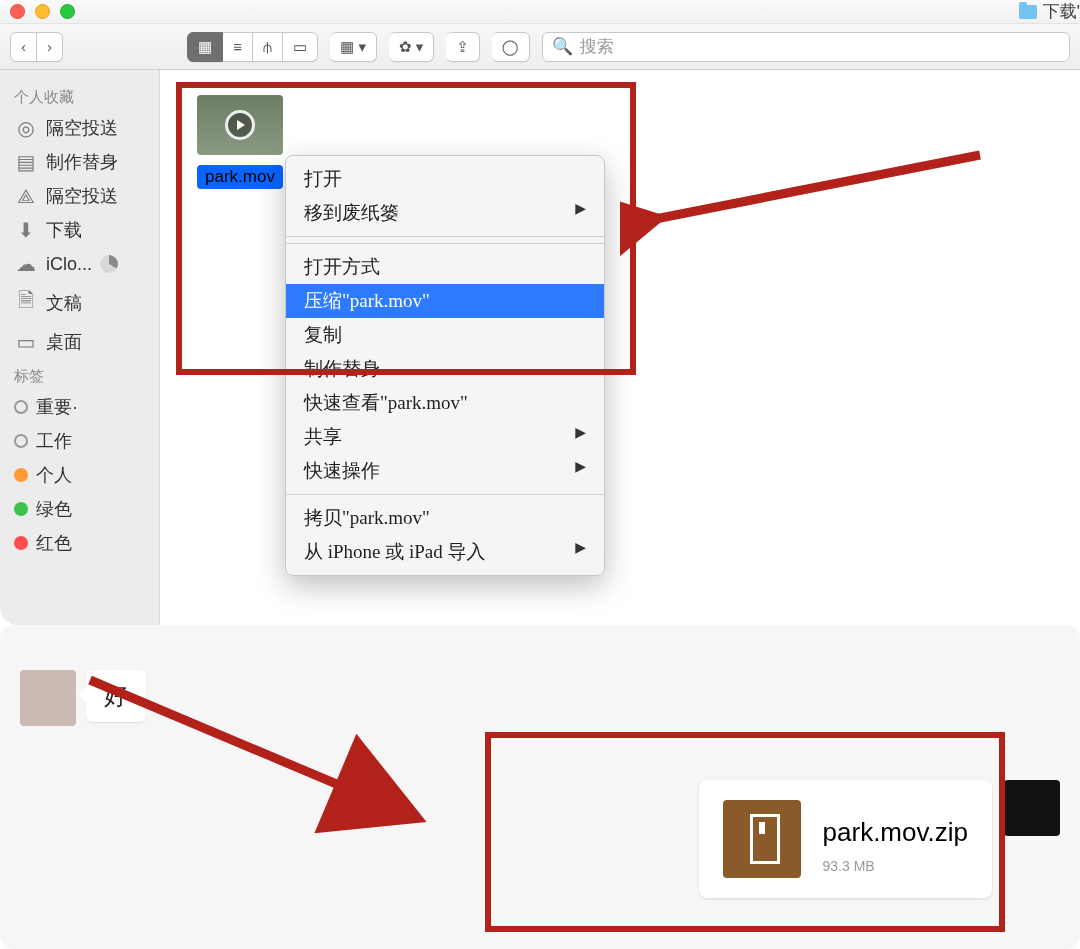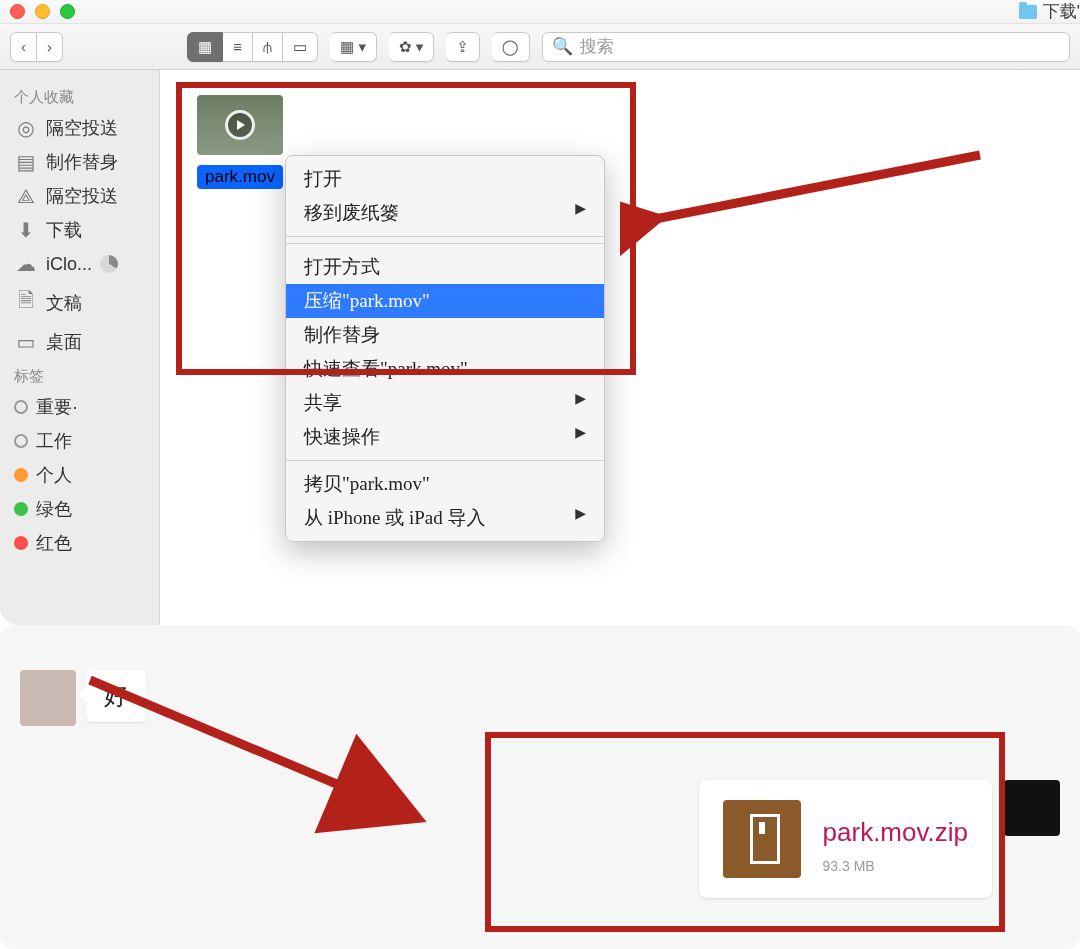--- a/index.html
+++ b/index.html
@@ -162,21 +162,21 @@
   }
   .zip-icon{
     width:78px;height:78px;background:#8a5a2b;border-radius:4px;position:relative;
   }
   .zip-icon::after{
     content:"";position:absolute;left:27px;top:14px;width:24px;height:44px;border:3px solid #fff;
   }
   .zip-icon::before{
     content:"";position:absolute;left:36px;top:22px;width:6px;height:12px;background:#fff;
   }
-  .file-meta .fname{font-size:26px;color:#be185d;font-weight:500;margin-top:12px;}
+  .file-meta .fname{font-size:26px;color:#000000;font-weight:500;margin-top:12px;}
   .file-meta .fsize{font-size:14px;color:#9a9a9a;margin-top:10px;}
 
   .truncated{white-space:nowrap;overflow:hidden;text-overflow:ellipsis;}
 </style>
 </head>
 <body>
 
 <div class="finder">
 
   <div class="titlebar">
@@ -294,20 +294,23 @@
           <span>移到废纸篓</span>
           <span class="arrow">▶</span>
         </div>
         <div class="ctx-sep"></div>
         <div class="ctx-sep"></div>
         <div class="ctx-item">
           <span>打开方式</span>
         </div>
         <div class="ctx-item sel">
           <span>压缩"park.mov"</span>
+        </div>
+        <div class="ctx-item">
+          <span>复制</span>
         </div>
         <div class="ctx-item">
           <span>制作替身</span>
         </div>
         <div class="ctx-item">
           <span>快速查看"park.mov"</span>
         </div>
         <div class="ctx-item">
           <span>共享</span>
           <span class="arrow">▶</span>

